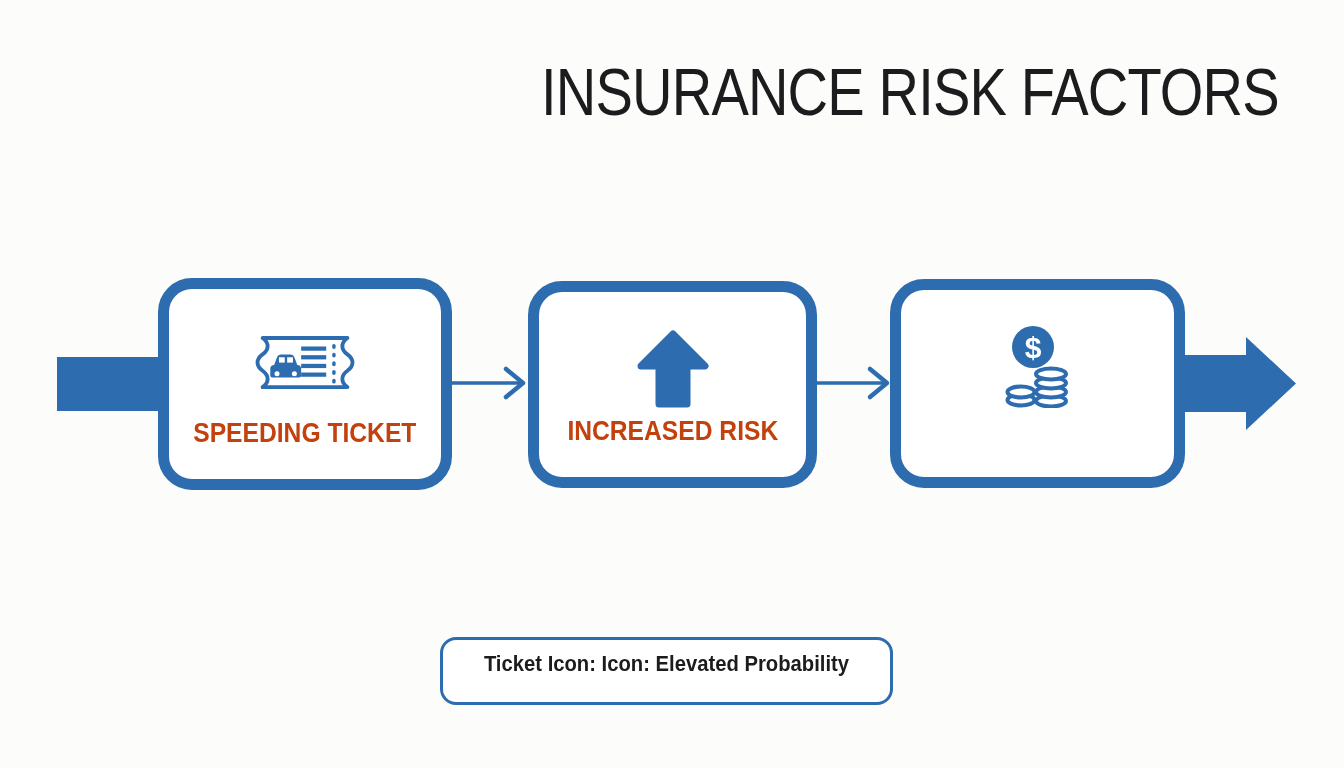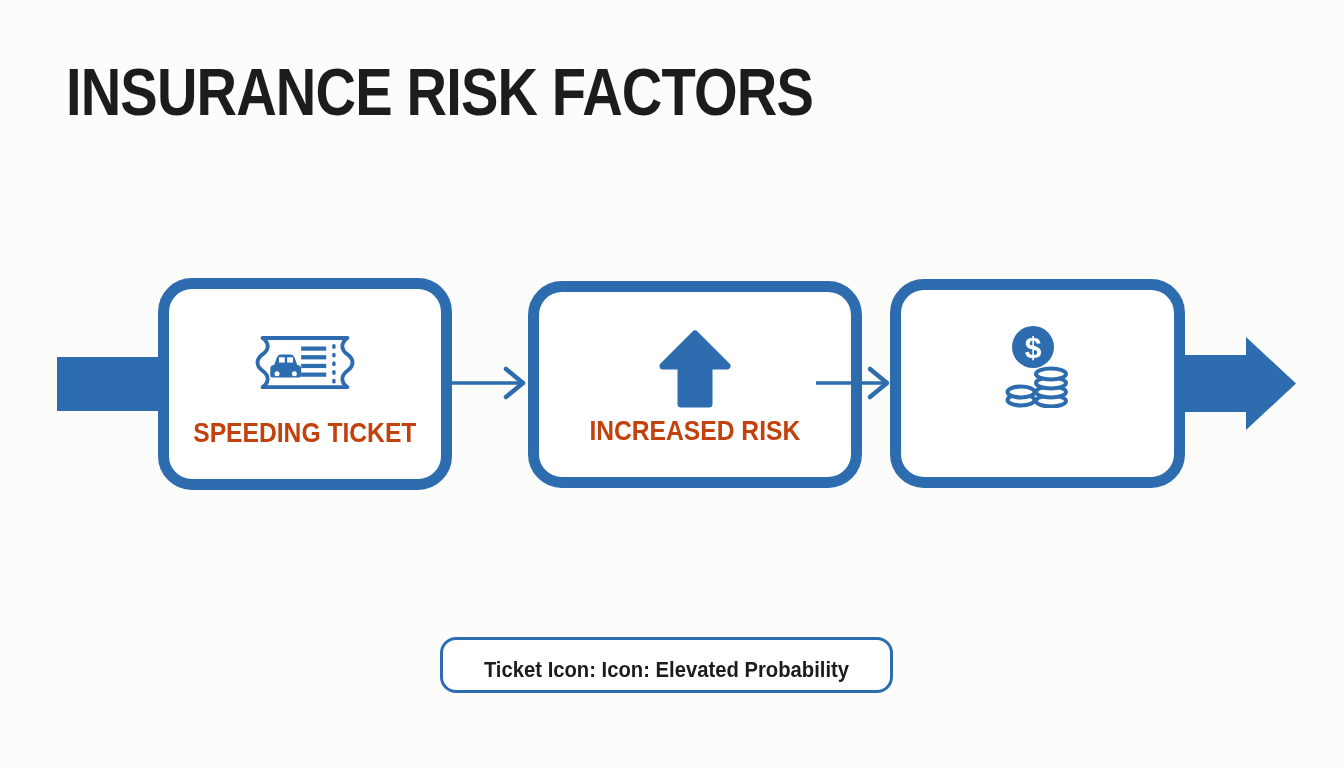--- a/index.html
+++ b/index.html
@@ -6,31 +6,31 @@
   .canvas{
     position:relative;width:1344px;height:768px;margin:0 auto;
     background:#fcfcfb;overflow:hidden;
     font-family:"Liberation Sans",sans-serif;color:#1c1c1e;
   }
   .cond{display:inline-block;transform:scaleX(.85);transform-origin:center;white-space:nowrap;}
 
   
   .title{
     position:absolute;top:54px;left:0;width:100%;margin:0;
-    text-align:left;font-size:66px;font-weight:bold;letter-spacing:-1px;color:#1c1c1e;
+    text-align:right;font-size:66px;font-weight:normal;letter-spacing:-1px;color:#1c1c1e;
   }
 
   
   .card{
     position:absolute;background:#ffffff;
     border:11px solid #2d6cae;border-radius:34px;
     box-sizing:border-box;
   }
   .card1{left:158px;top:278px;width:294px;height:212px;}
-  .card2{left:528px;top:281px;width:334px;height:207px;}
+  .card2{left:528px;top:281px;width:289px;height:207px;}
   .card3{left:890px;top:279px;width:295px;height:209px;}
   .card .icon{position:absolute;left:50%;transform:translateX(-50%);}
   .ticket-svg{top:44px;width:108px;height:64px;}
   .arrowup-svg{top:38px;width:72px;height:78px;}
   .dollar-svg{top:34px;width:66px;height:84px;}
   .card .label{
     position:absolute;left:0;bottom:30px;width:100%;
     text-align:center;font-size:28px;font-weight:bold;color:#c2410c;
   }
   .card .label .cond{transform:scaleX(.88);}
@@ -39,23 +39,23 @@
   .band{position:absolute;left:57px;top:357px;width:104px;height:54px;background:#2d6cae;}
   .exit-svg{position:absolute;left:1182px;top:337px;width:114px;height:93px;}
 
   
   .conn{position:absolute;width:80px;height:44px;}
   .conn1{left:450px;top:361px;}
   .conn2{left:814px;top:361px;}
 
   
   .legend{
-    position:absolute;left:440px;top:637px;width:453px;height:56px;
+    position:absolute;left:440px;top:637px;width:453px;height:68px;
     background:#ffffff;border:3px solid #2d6cae;border-radius:16px;
-    box-sizing:border-box;text-align:center;padding-top:14px;
+    box-sizing:border-box;text-align:center;padding-top:8px;
   }
   .legend-line{font-size:22px;font-weight:bold;line-height:31px;color:#1c1c1e;}
   .legend-line .cond{transform:scaleX(.92);}
 </style>
 </head>
 <body>
 
 <div class="canvas">
 
   <h1 class="title">

